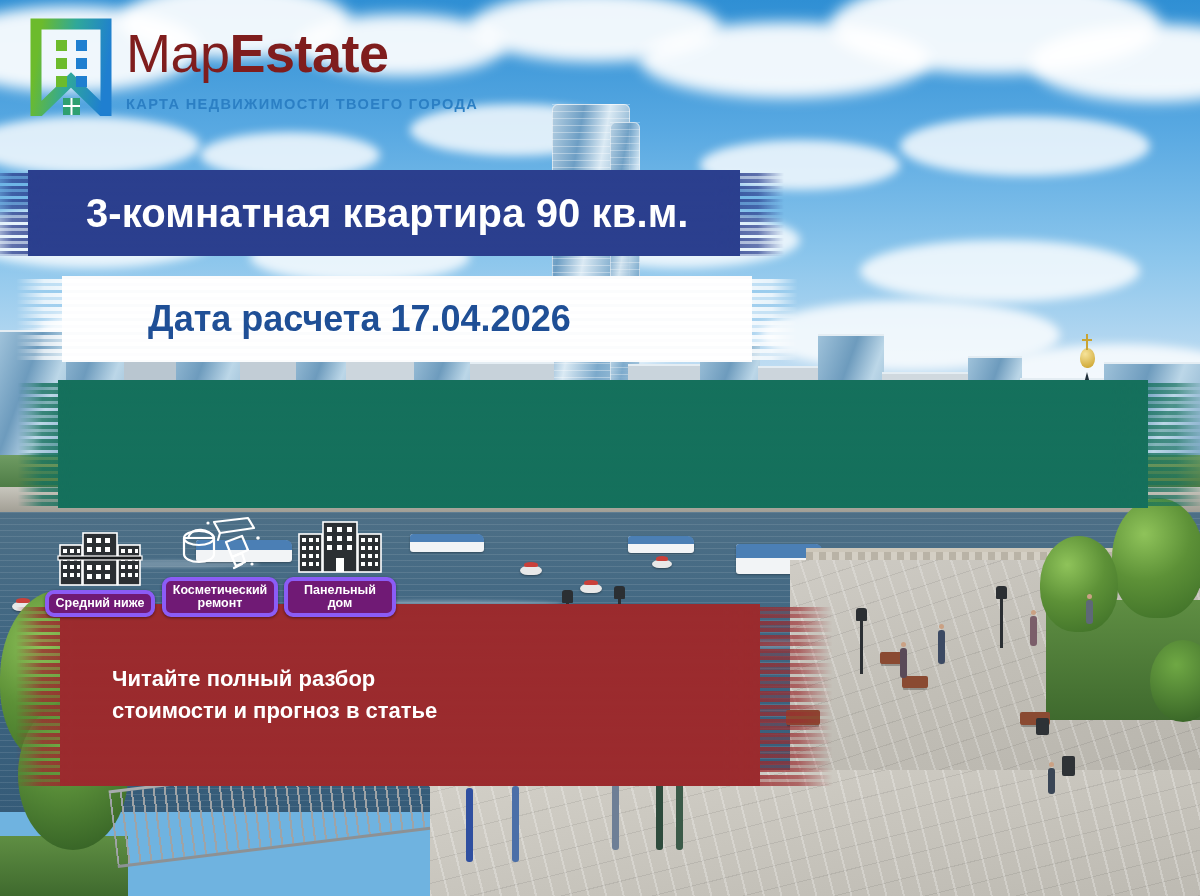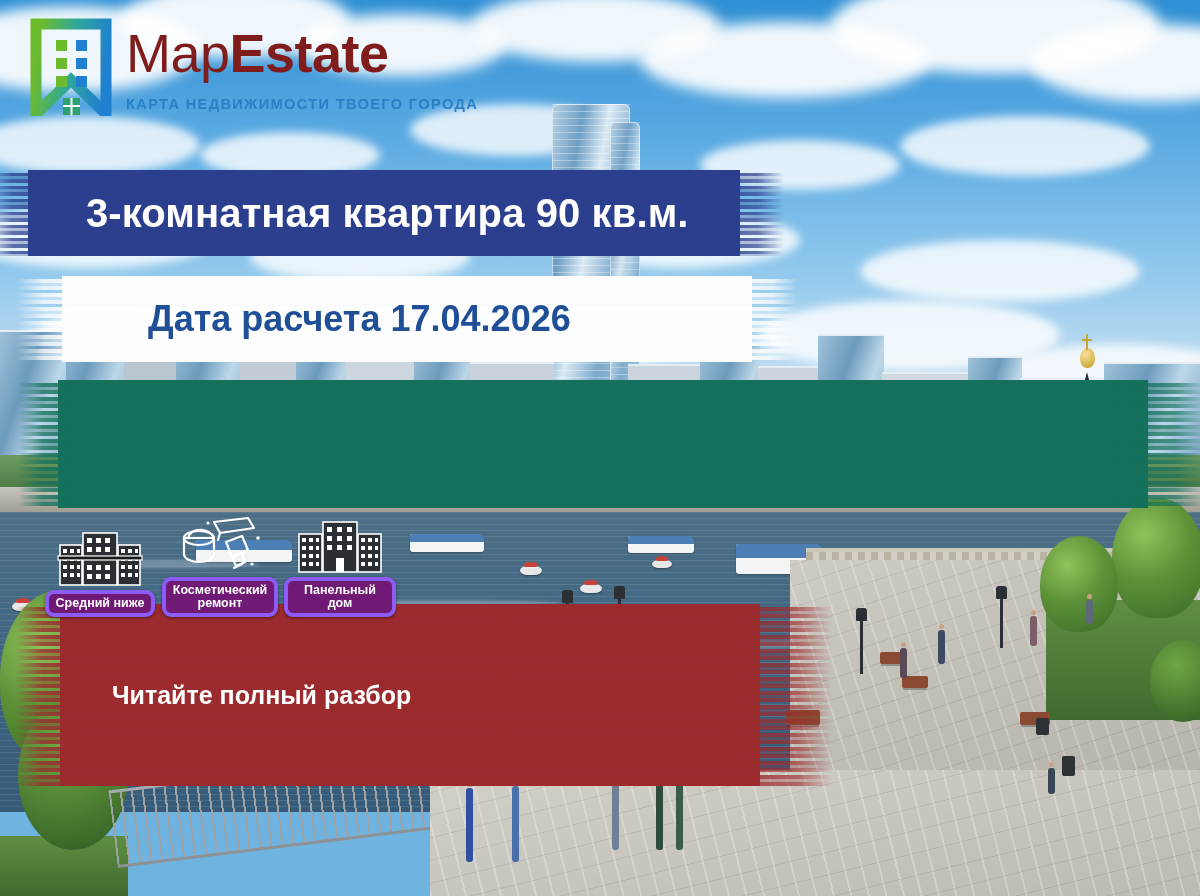--- a/index.html
+++ b/index.html
@@ -120,21 +120,21 @@
 
   
   #banner-cta{left:60px;top:604px;width:700px;height:182px;}
   #banner-cta .body{background:#9b2b2e;}
   #banner-cta .streak{position:absolute;left:-44px;right:-72px;top:0;bottom:0;
     background:repeating-linear-gradient(to bottom,
       rgba(155,43,46,0) 0 3px, rgba(155,43,46,.92) 3px 7px,
       rgba(155,43,46,.4) 7px 10px, rgba(155,43,46,.9) 10px 14px);
     -webkit-mask-image:linear-gradient(to right,transparent 0,rgba(0,0,0,.85) 26px,#000 58px,#000 calc(100% - 110px),rgba(0,0,0,.7) calc(100% - 34px),transparent 100%);
     mask-image:linear-gradient(to right,transparent 0,rgba(0,0,0,.85) 26px,#000 58px,#000 calc(100% - 110px),rgba(0,0,0,.7) calc(100% - 34px),transparent 100%);}
-  #banner-cta .txt{color:#fff;font-size:25px;font-weight:700;padding-left:52px;line-height:1.45;}
+  #banner-cta .txt{color:#fff;font-size:22px;font-weight:700;padding-left:52px;line-height:1.45;}
 
   
   #logo{position:absolute;left:30px;top:18px;display:flex;align-items:flex-start;gap:14px;z-index:6;}
   #logo-mark{width:82px;height:98px;flex:0 0 auto;}
   #logo-text{padding-top:10px;}
   #logo-word{font-size:54px;font-weight:700;line-height:.96;letter-spacing:-.5px;color:#7f1d1d;}
   #logo-word .light{font-weight:400;}
   #logo-tag{margin-top:16px;font-size:14.6px;font-weight:700;letter-spacing:1.35px;color:#2b7fc4;
     white-space:nowrap;}
 
@@ -440,16 +440,17 @@
       </div>
       <div class="cap">Панельный дом</div>
     </div>
   </div>
 
   <div class="brush" id="banner-cta">
     <div class="body"></div>
     <div class="streak"></div>
     <div class="txt">
       <div>Читайте полный разбор</div>
+      <div>стоимости и прогноз в статье</div>
     </div>
   </div>
 
 </div>
 
 </body></html>

